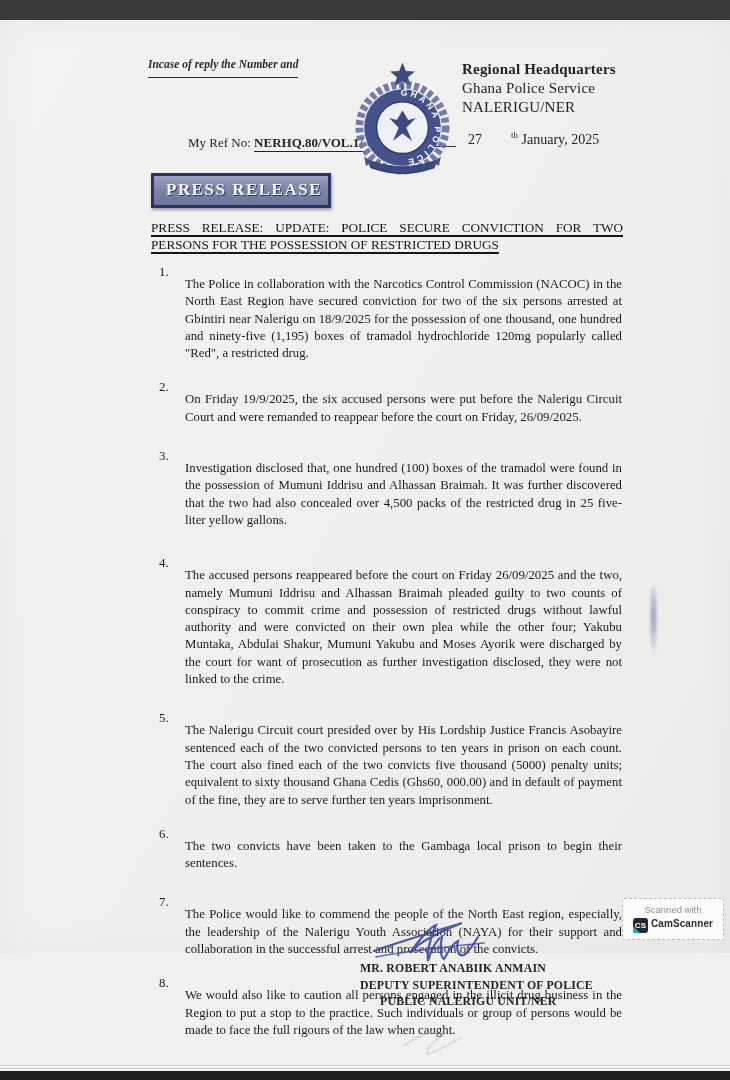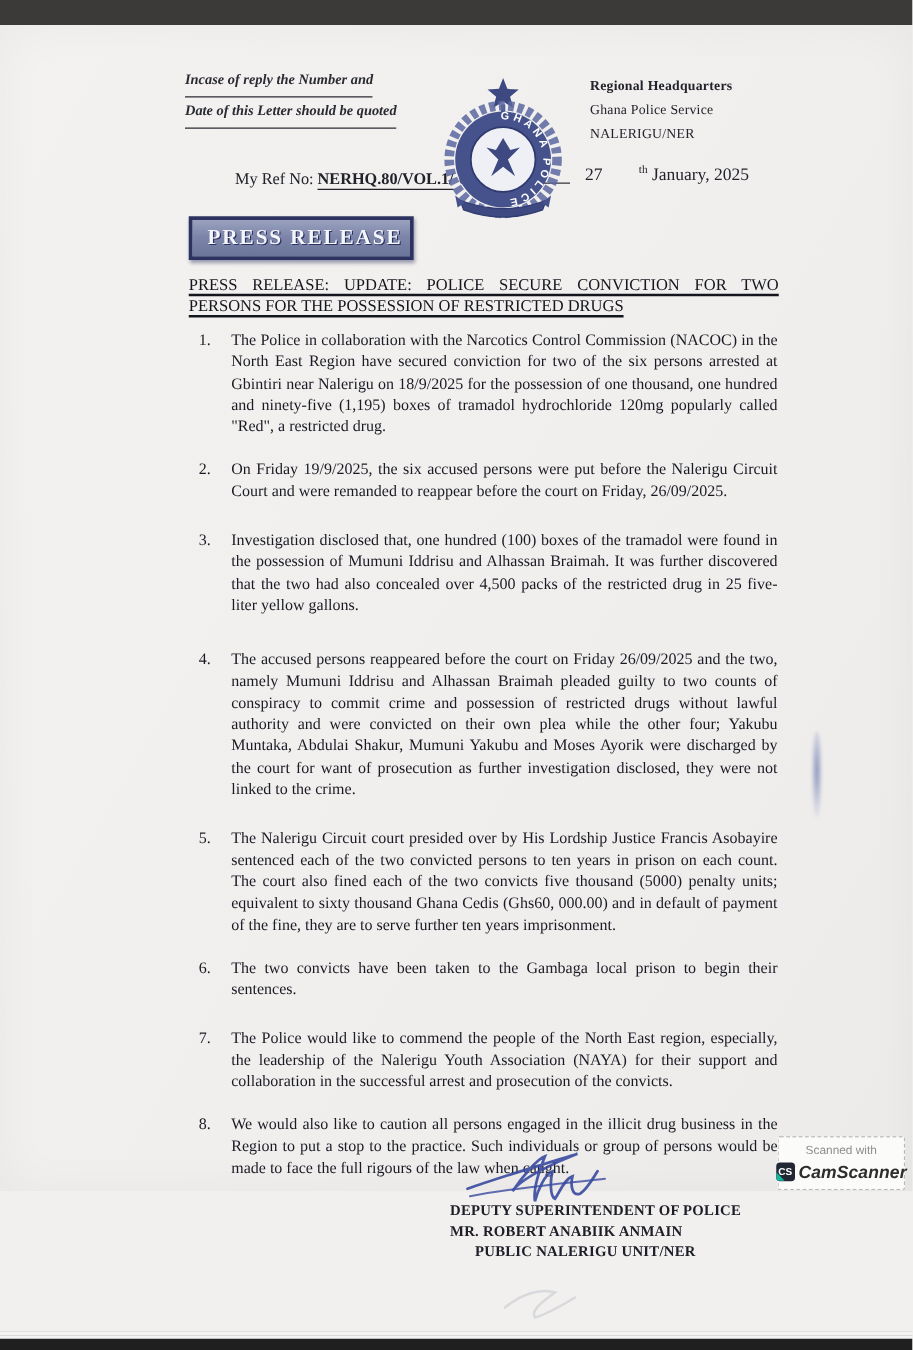--- a/index.html
+++ b/index.html
@@ -41,21 +41,21 @@
     white-space:nowrap;
     margin-left:40px;
   }
   .ref-value { font-weight:bold; border-bottom:1.5px solid #22222b; padding-bottom:1px; }
   .ref-hand { color:#4a4a58; padding:0 4px; }
   .ref-tail { display:inline-block; width:72px; border-bottom:1.5px solid #33333d; vertical-align:baseline; height:14px; }
 
   .crest { position:absolute; left:345px; top:40px; width:115px; height:118px; }
 
   .org {
-    position:absolute; left:472px; top:40px; font-size:11px; line-height:19px;
+    position:absolute; left:462px; top:40px; font-size:15px; line-height:19px;
     color:#23232d; letter-spacing:0.2px;
   }
   .org .b { font-weight:bold; }
   .dateline {
     position:absolute; left:468px; top:110px; font-size:14px; color:#23232d;
   }
   .dateline sup { font-size:9px;margin-left:29px; }
 
   
   .stamp {
@@ -85,20 +85,21 @@
     position:absolute; left:151px; top:244px; width:471px;
   }
   .para { display:flex; }
   .para .num {
     width:34px; flex:0 0 34px; font-size:12.8px; line-height:17.3px; color:#1a1a24;
     padding-left:8px;
   }
   .para .txt {
     flex:1; font-size:12.8px; line-height:17.3px; color:#1a1a24;
     text-align:justify;
+    margin-top:12px;
   }
   .gap-a { margin-bottom:17px; }
   .gap-b { margin-bottom:22px; }
   .gap-c { margin-bottom:26px; }
 
   
   .sig-ink { position:absolute; left:366px; top:893px; width:140px; height:58px; }
   .sig-block {
     position:absolute; left:360px; top:940px;
     font-size:11.8px; font-weight:bold; line-height:16.5px; color:#1e1e28;
@@ -110,48 +111,47 @@
   .ink-streak {
     position:absolute; left:649px; top:565px; width:9px; height:70px;
     background:radial-gradient(ellipse at 50% 45%, rgba(64,78,150,0.55) 0%, rgba(90,104,176,0.25) 45%, rgba(120,130,190,0) 75%);
     filter:blur(1.2px);
     border-radius:50%;
   }
   .faint-scribble { position:absolute; left:398px; top:996px; width:70px; height:48px; opacity:0.28; }
 
   
   .cam-badge {
-    position:absolute; right:6px; bottom:1px; width:102px;
+    position:absolute; right:6px; bottom:13px; width:102px;
     background:#fbfbfa; border:1px dashed #b8b8b4; border-radius:2px;
     padding:5px 4px 6px 4px; text-align:center;
     font-family:"Liberation Sans", sans-serif;
   }
   .cam-badge .line1 { font-size:9.5px; color:#8d8d8a; margin-bottom:3px; }
-  .cam-badge .line2 { display:flex; align-items:center; justify-content:center; gap:3px; }
+  .cam-badge .line2 { display:flex; align-items:flex-start; justify-content:center; gap:3px; }
   .cs-icon {
     width:15px; height:15px; border-radius:3px; background:#222833; position:relative;
     color:#ffffff; font-size:8px; font-weight:bold; line-height:15px; text-align:center;
     overflow:hidden; flex:0 0 15px;
   }
   .cs-icon::after {
     content:""; position:absolute; left:0; bottom:0; width:7px; height:7px;
     background:#14b8a0; clip-path:polygon(0 100%, 0 0, 100% 100%);
   }
-  .cam-name { font-size:14px; font-weight:bold; color:#2e2e2c; letter-spacing:0.1px;font-style:italic; }
+  .cam-name { font-size:10px; font-weight:bold; color:#2e2e2c; letter-spacing:0.1px; }
 </style>
 </head>
 <body>
 
 <div class="topbar"></div>
 
 <div class="page">
 
   <div class="note">
     <span>Incase of reply the Number and</span><br>
-    <span>Date of this Letter should be quoted</span>
   </div>
 
   <div class="refline">
     <span>My Ref No: </span><span class="ref-value">NERHQ.80/VOL.1/</span><span class="ref-hand">08</span><span class="ref-tail"></span>
   </div>
 
   <svg class="crest" viewBox="0 0 120 122">
     <polygon points="60,2 63.5,11 73,11.5 65.8,17.5 68.5,27 60,21.5 51.5,27 54.2,17.5 47,11.5 56.5,11" fill="#3d4980"></polygon>
     <rect x="58.2" y="24" width="3.6" height="8" fill="#4c588f"></rect>
     <circle cx="60" cy="70" r="45" fill="none" stroke="#5a66a0" stroke-width="8" stroke-dasharray="5 3" opacity="0.85"></circle>
@@ -215,22 +215,22 @@
       <div class="txt">We would also like to caution all persons engaged in the illicit drug business in the Region to put a stop to the practice. Such individuals or group of persons would be made to face the full rigours of the law when caught.</div>
     </div>
   </div>
 
   <svg class="sig-ink" viewBox="0 0 140 58">
     <path d="M8 38 C 30 30, 70 18, 96 10 C 80 16, 50 30, 44 40 C 52 28, 64 14, 70 12 C 66 22, 60 38, 62 48 C 64 40, 70 26, 76 24 C 74 32, 74 44, 78 46 C 82 40, 86 30, 92 28 C 90 36, 92 44, 98 42 C 104 38, 108 30, 112 24" fill="none" stroke="#3a4aa0" stroke-width="2.2" stroke-linecap="round" opacity="0.9"></path>
     <path d="M10 44 C 40 38, 80 34, 118 30" fill="none" stroke="#3a4aa0" stroke-width="1.6" stroke-linecap="round" opacity="0.8"></path>
   </svg>
 
   <div class="sig-block">
+    <div>MR. ROBERT ANABIIK ANMAIN</div>
     <div>DEPUTY SUPERINTENDENT OF POLICE</div>
-    <div>MR. ROBERT ANABIIK ANMAIN</div>
     <div class="l3">PUBLIC NALERIGU UNIT/NER</div>
   </div>
 
   <div class="ink-streak"></div>
   <svg class="faint-scribble" viewBox="0 0 70 48">
     <path d="M6 30 C 18 20, 34 14, 46 18 C 38 24, 26 32, 30 38 C 38 36, 52 28, 62 22" fill="none" stroke="#9aa0b0" stroke-width="2" stroke-linecap="round"></path>
   </svg>
 
   <div class="cam-badge">
     <div class="line1">Scanned with</div>

